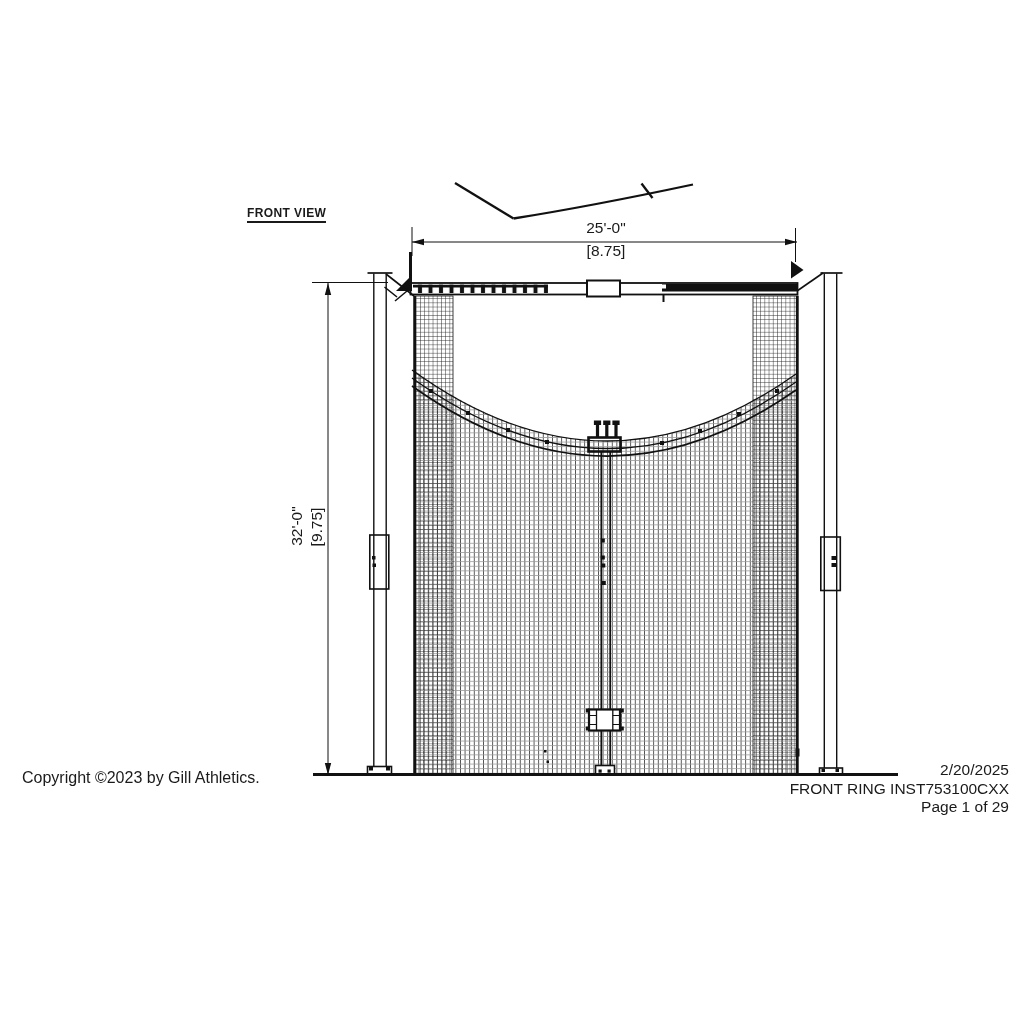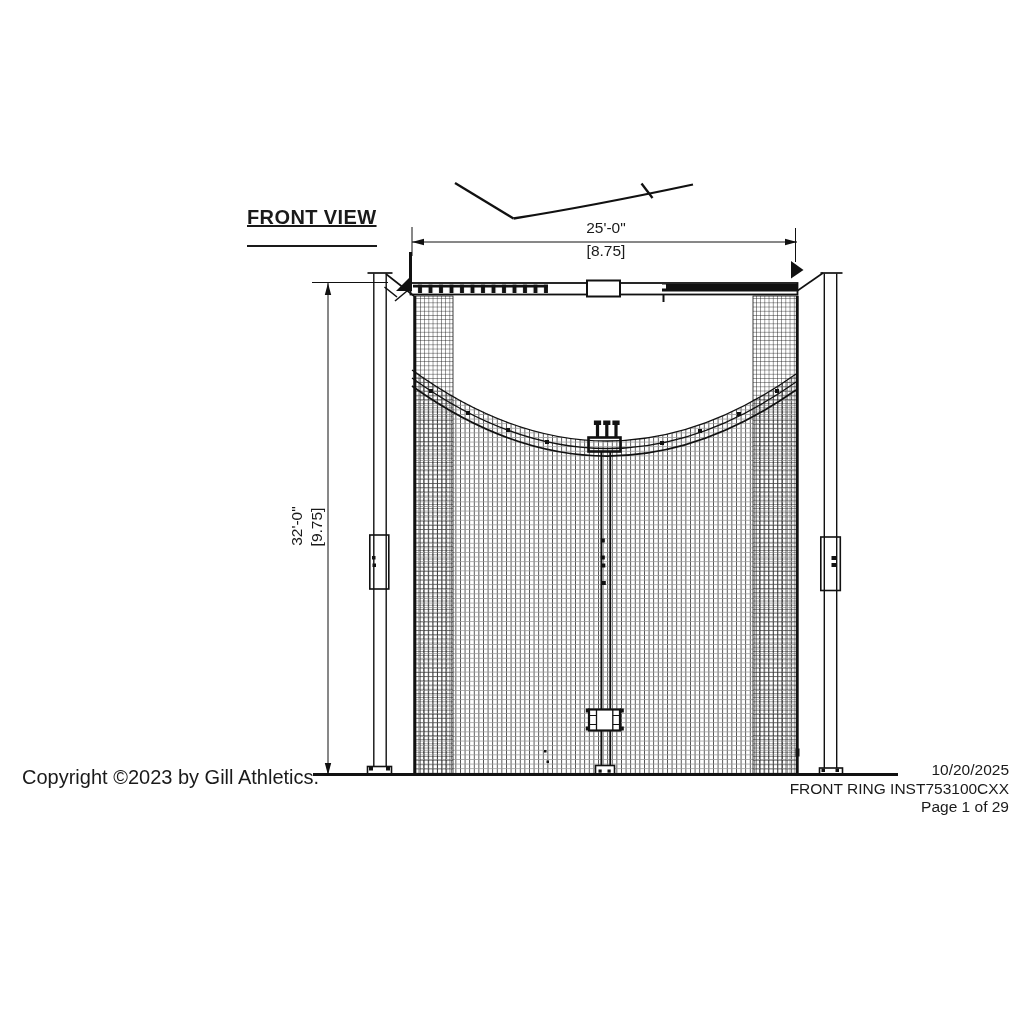--- a/index.html
+++ b/index.html
@@ -3,30 +3,30 @@
 <meta charset="utf-8">
 <style>
   html,body{margin:0;padding:0;background:#fff;}
   .page{
     position:relative;width:1024px;height:1024px;background:#fff;overflow:hidden;
     font-family:"Liberation Sans",sans-serif;color:#1a1a1a;
   }
   .page svg{position:absolute;left:0;top:0;}
   .txt{position:absolute;white-space:nowrap;color:#1a1a1a;}
   .title{
-    left:247px;top:206px;font-size:20px;font-weight:bold;letter-spacing:.4px;
-    border-bottom:2px solid #1a1a1a;padding-bottom:16px;text-decoration:underline;
+    left:247px;top:206px;font-size:12px;font-weight:bold;letter-spacing:.4px;
+    border-bottom:2px solid #1a1a1a;padding-bottom:1px;
   }
   .dim{font-size:15.5px;}
   .dim-w1{left:570px;top:219px;width:72px;text-align:center;}
   .dim-w2{left:570px;top:242px;width:72px;text-align:center;}
   .vrot{transform:rotate(-90deg);transform-origin:center;width:60px;text-align:center;}
   .dim-h1{left:267px;top:517px;}
   .dim-h2{left:287px;top:518px;}
-  .foot-left{position:absolute;left:22px;top:767px;font-size:20px;line-height:21.5px;}
+  .foot-left{position:absolute;left:22px;top:767px;font-size:16px;line-height:21.5px;}
   .foot-right{position:absolute;right:15px;top:761px;font-size:15.5px;line-height:18.6px;text-align:right;}
   .foot-left span,.foot-right span{display:block;}
 </style>
 </head>
 <body>
 
 <div class="page">
 
   <svg width="1024" height="1024" viewBox="0 0 1024 1024">
     <defs>
@@ -183,18 +183,18 @@
   <span class="txt dim dim-w1">25'-0"</span>
   <span class="txt dim dim-w2">[8.75]</span>
   <span class="txt dim vrot dim-h1">32'-0"</span>
   <span class="txt dim vrot dim-h2">[9.75]</span>
 
   <div class="foot-left">
     <span>Copyright ©2023 by Gill Athletics.</span>
   </div>
 
   <div class="foot-right">
-    <span>10/20/2025</span>
+    <span>2/20/2025</span>
     <span>FRONT RING INST753100CXX</span>
     <span>Page 1 of 29</span>
   </div>
 
 </div>
 
 </body></html>

